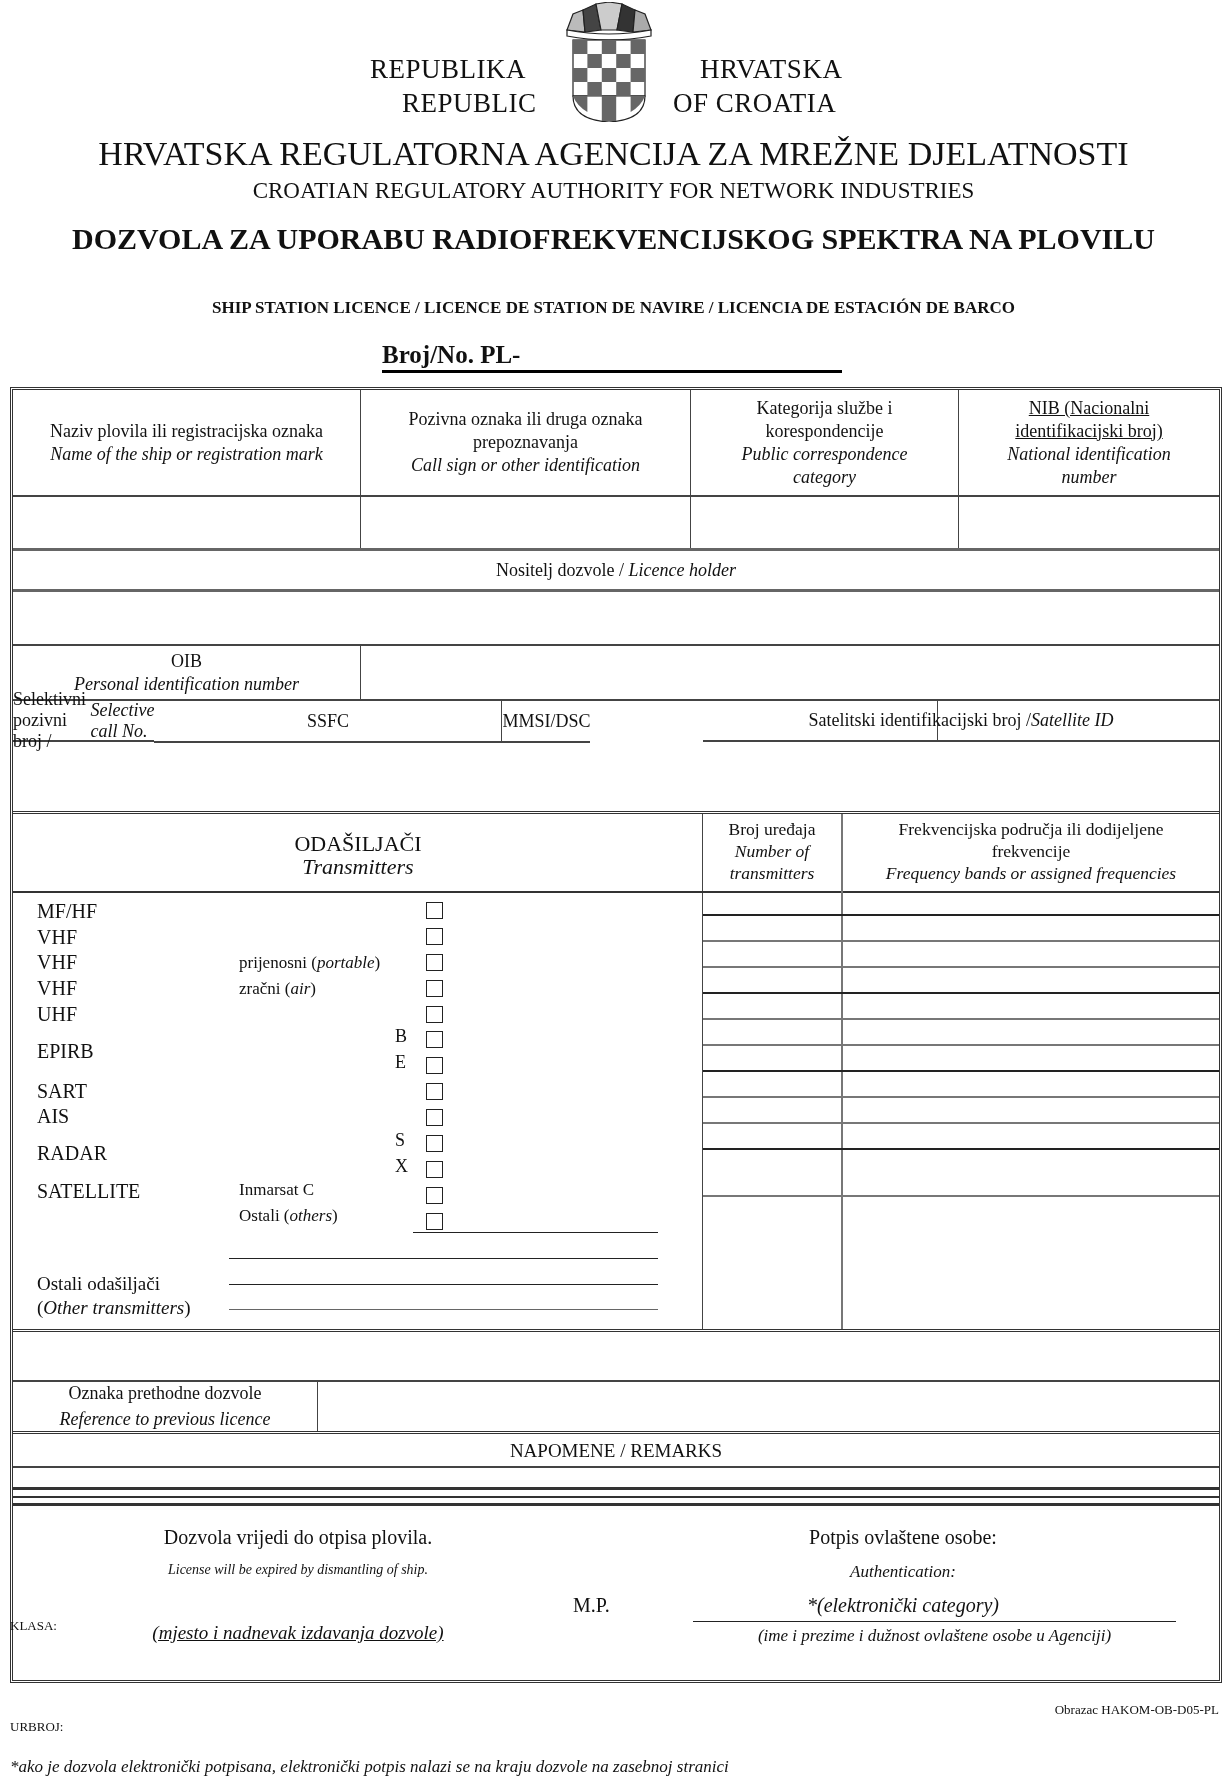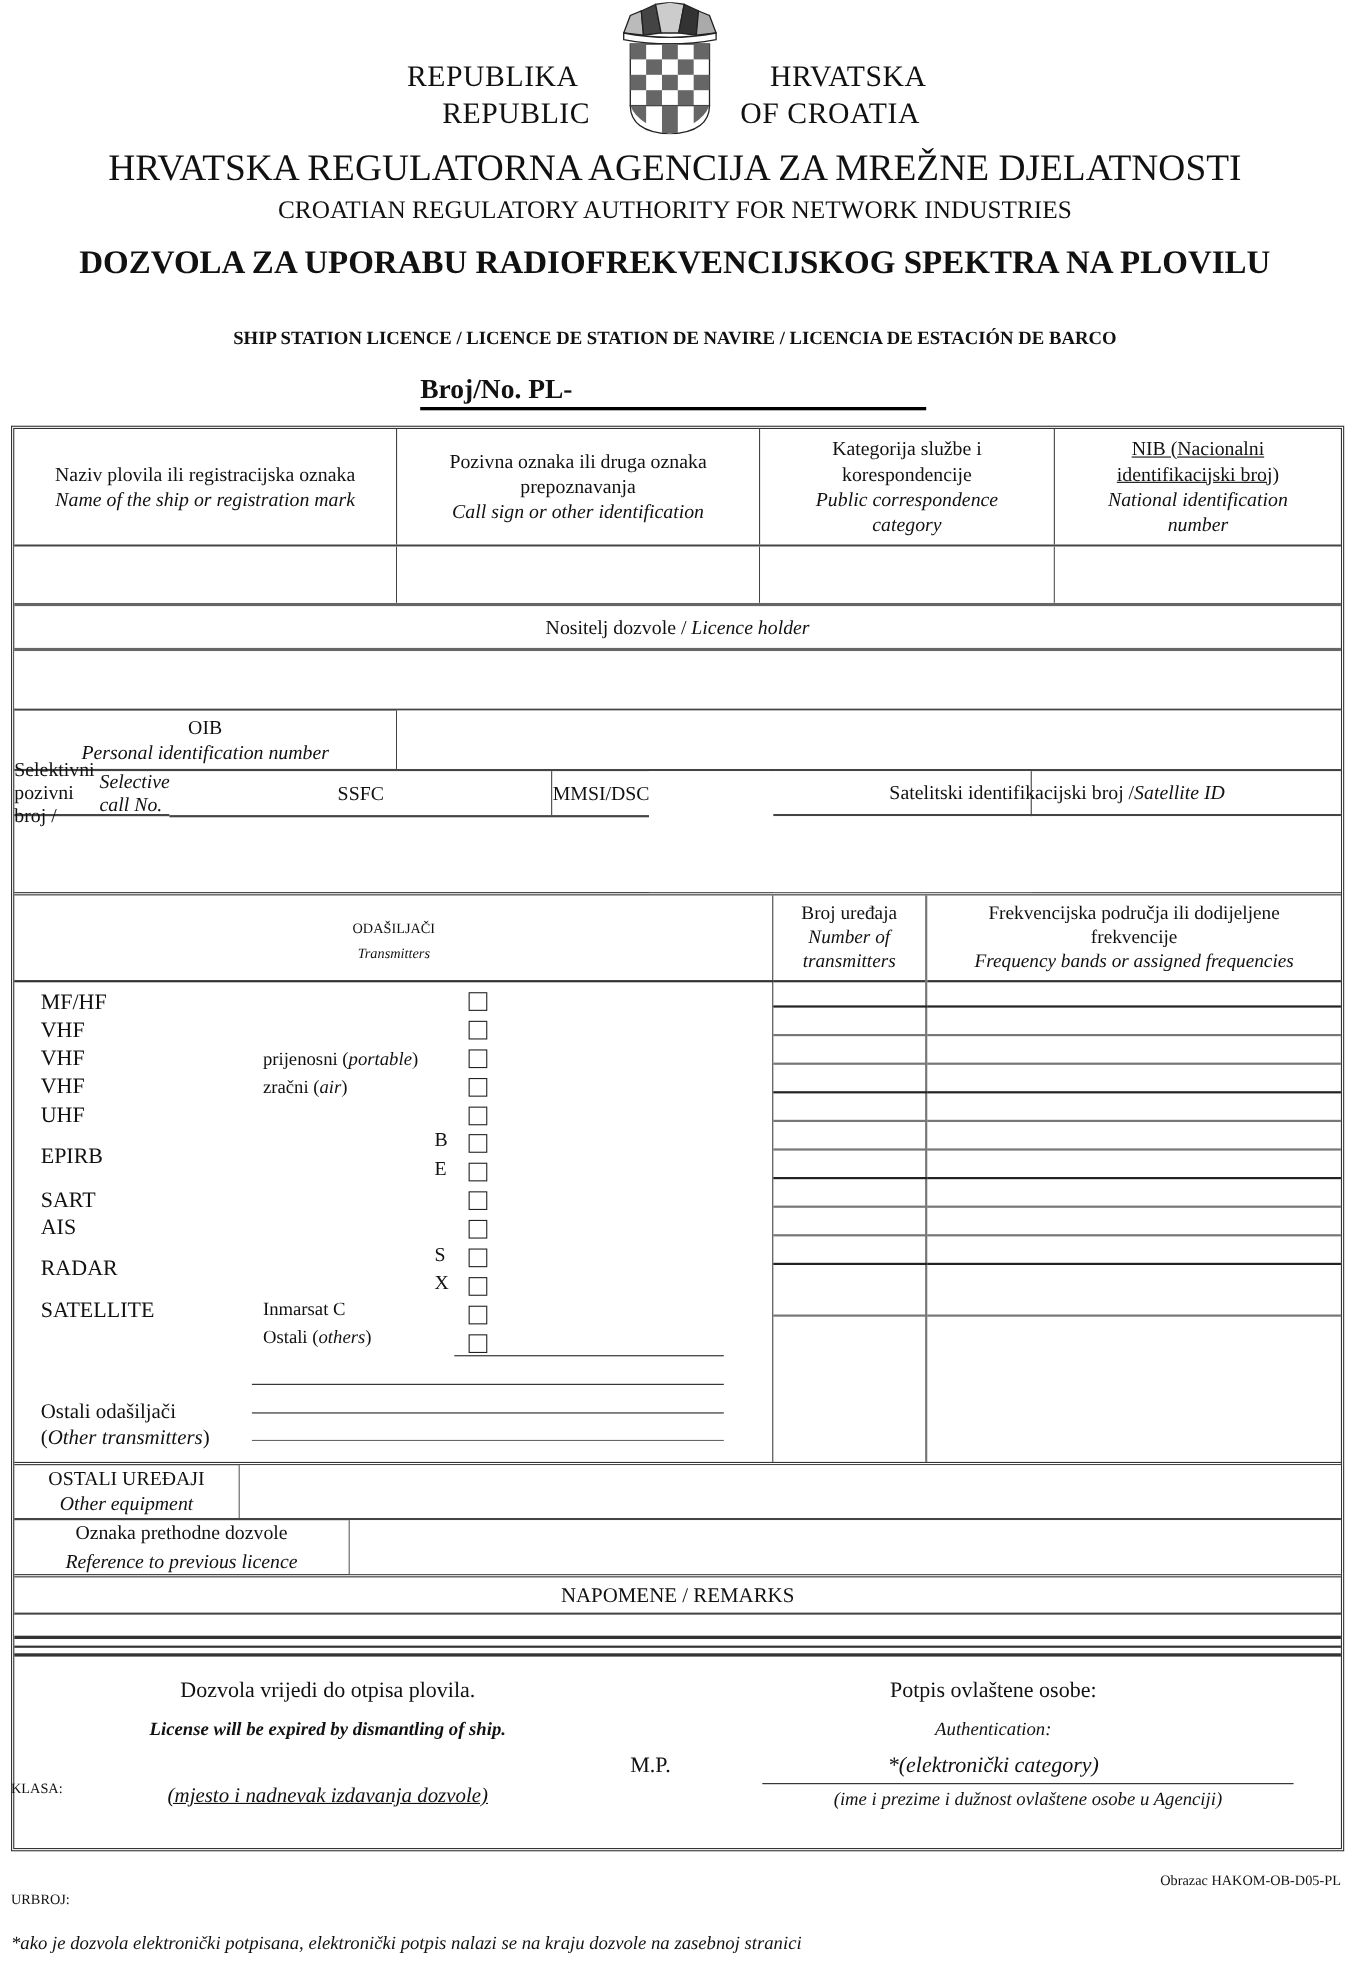--- a/index.html
+++ b/index.html
@@ -24,21 +24,21 @@
   .frame { position: absolute; left: 10px; top: 387px; width: 1212px; border: 3px double #333; }
   .row { position: relative; display: flex; width: 100%; border-bottom: 2px solid #444; }
   .cell { border-right: 1.5px solid #444; display: flex; flex-direction: column; justify-content: center; align-items: center; text-align: center; font-size: 18px; line-height: 23px; }
   .cell:last-child { border-right: none; }
   .field { background: #fff; }
   .u { text-decoration: underline; }
 
   
   .tx { position: relative; height: 518px; border-bottom: 3px double #333; }
   .tx-left { position: absolute; left: 0; top: 0; width: 690px; height: 100%; border-right: 1.5px solid #444; }
-  .tx-head { position: absolute; left: 0; top: 0; width: 690px; height: 79px; border-bottom: 2px solid #333; text-align: center; font-size: 13px; line-height: 23px; padding-top: 18px; }
+  .tx-head { position: absolute; left: 0; top: 0; width: 690px; height: 79px; border-bottom: 2px solid #333; text-align: center; font-size: 22px; line-height: 23px; padding-top: 18px; }
   .tx-item { position: absolute; left: 24px; font-size: 20px; }
   .tx-sub { position: absolute; left: 226px; font-size: 17px; }
   .tx-letter { position: absolute; left: 382px; font-size: 18px; }
   .cb { position: absolute; left: 413px; width: 17px; height: 17px; border: 1.5px solid #222; background: #fff; }
   .line { position: absolute; height: 0; border-top: 1.5px solid #222; }
   .num-col { position: absolute; left: 690px; top: 0; width: 140px; height: 100%; border-right: 2px solid #777; }
   .freq-col { position: absolute; left: 830px; top: 0; right: 0; height: 100%; }
   .col-head { position: absolute; top: 0; left: 0; right: 0; height: 79px; border-bottom: 2px solid #333; text-align: center; font-size: 17.5px; line-height: 22px; padding-top: 4px; }
 
   
@@ -243,24 +243,20 @@
       <div style="position: absolute; top: 284px; height: 26px; left: 830px; width: calc(100% - 830px); border-bottom: 2px solid rgb(119, 119, 119);"></div>
       <div style="position: absolute; top: 310px; height: 26px; left: 690px; width: 140px; border-bottom: 2px solid rgb(34, 34, 34);"></div>
       <div style="position: absolute; top: 310px; height: 26px; left: 830px; width: calc(100% - 830px); border-bottom: 2px solid rgb(34, 34, 34);"></div>
       <div style="position: absolute; top: 336px; height: 47px; left: 690px; width: 140px; border-bottom: 2px solid rgb(119, 119, 119);"></div>
       <div style="position: absolute; top: 336px; height: 47px; left: 830px; width: calc(100% - 830px); border-bottom: 2px solid rgb(119, 119, 119);"></div>
       <div style="position: absolute; top: 383px; height: 132px; left: 690px; width: 140px;"></div>
       <div style="position: absolute; top: 383px; height: 132px; left: 830px; width: calc(100% - 830px);"></div>
     </div>
 
   <div class="row" style="height:50px;">
-    <div class="cell" style="width:205px;">
-      <div>OSTALI UREĐAJI</div>
-      <div class="it">Other equipment</div>
-    </div>
     <div class="cell field" style="flex:1;"></div>
   </div>
   <div class="row" style="height:52px; border-bottom:3px double #333;">
     <div class="cell" style="width:305px;justify-content:space-between;">
       <div>Oznaka prethodne dozvole</div>
       <div class="it">Reference to previous licence</div>
     </div>
     <div class="cell field" style="flex:1;"></div>
   </div>
 
@@ -268,21 +264,21 @@
     <div class="cell" style="flex:1; font-size:19px;">NAPOMENE / REMARKS</div>
   </div>
   <div class="row field" style="height:22px; border-bottom:3px solid #333;">
       <span></span>
     </div>
   <div class="row" style="height:8px; border-bottom:2px solid #333;"></div>
   <div class="row" style="height:8px; border-bottom:3px solid #333;"></div>
 
   <div style="position:relative; height:174px;">
     <div class="abs sig" style="left:120px; top:20px; width:330px; text-align:center;">Dozvola vrijedi do otpisa plovila.</div>
-    <div class="abs it" style="left:70px; top:56px; width:430px; text-align:center; font-size:17px;font-weight:bold;">License will be expired by dismantling of ship.</div>
+    <div class="abs it" style="left:70px; top:56px; width:430px; text-align:center; font-size:14px;">License will be expired by dismantling of ship.</div>
     <div class="abs it" style="left:80px; top:116px; width:410px; text-align:center; font-size:19px; text-decoration:underline;">(mjesto i nadnevak izdavanja dozvole)</div>
     <div class="abs sig" style="left:560px; top:88px;">M.P.</div>
     <div class="abs sig" style="left:700px; top:20px; width:380px; text-align:center;">Potpis ovlaštene osobe:</div>
     <div class="abs it" style="left:700px; top:56px; width:380px; text-align:center; font-size:17px;">Authentication:</div>
     <div class="abs it" style="left:690px; top:88px; width:400px; text-align:center; font-size:20px;">*(elektronički category)</div>
     <div class="abs" style="left:680px; top:115px; width:483px; border-top:1.5px solid #222;"></div>
     <div class="abs it" style="left:680px; top:120px; width:483px; text-align:center; font-size:17px;">(ime i prezime i dužnost ovlaštene osobe u Agenciji)</div>
   </div>
 </div>
 

